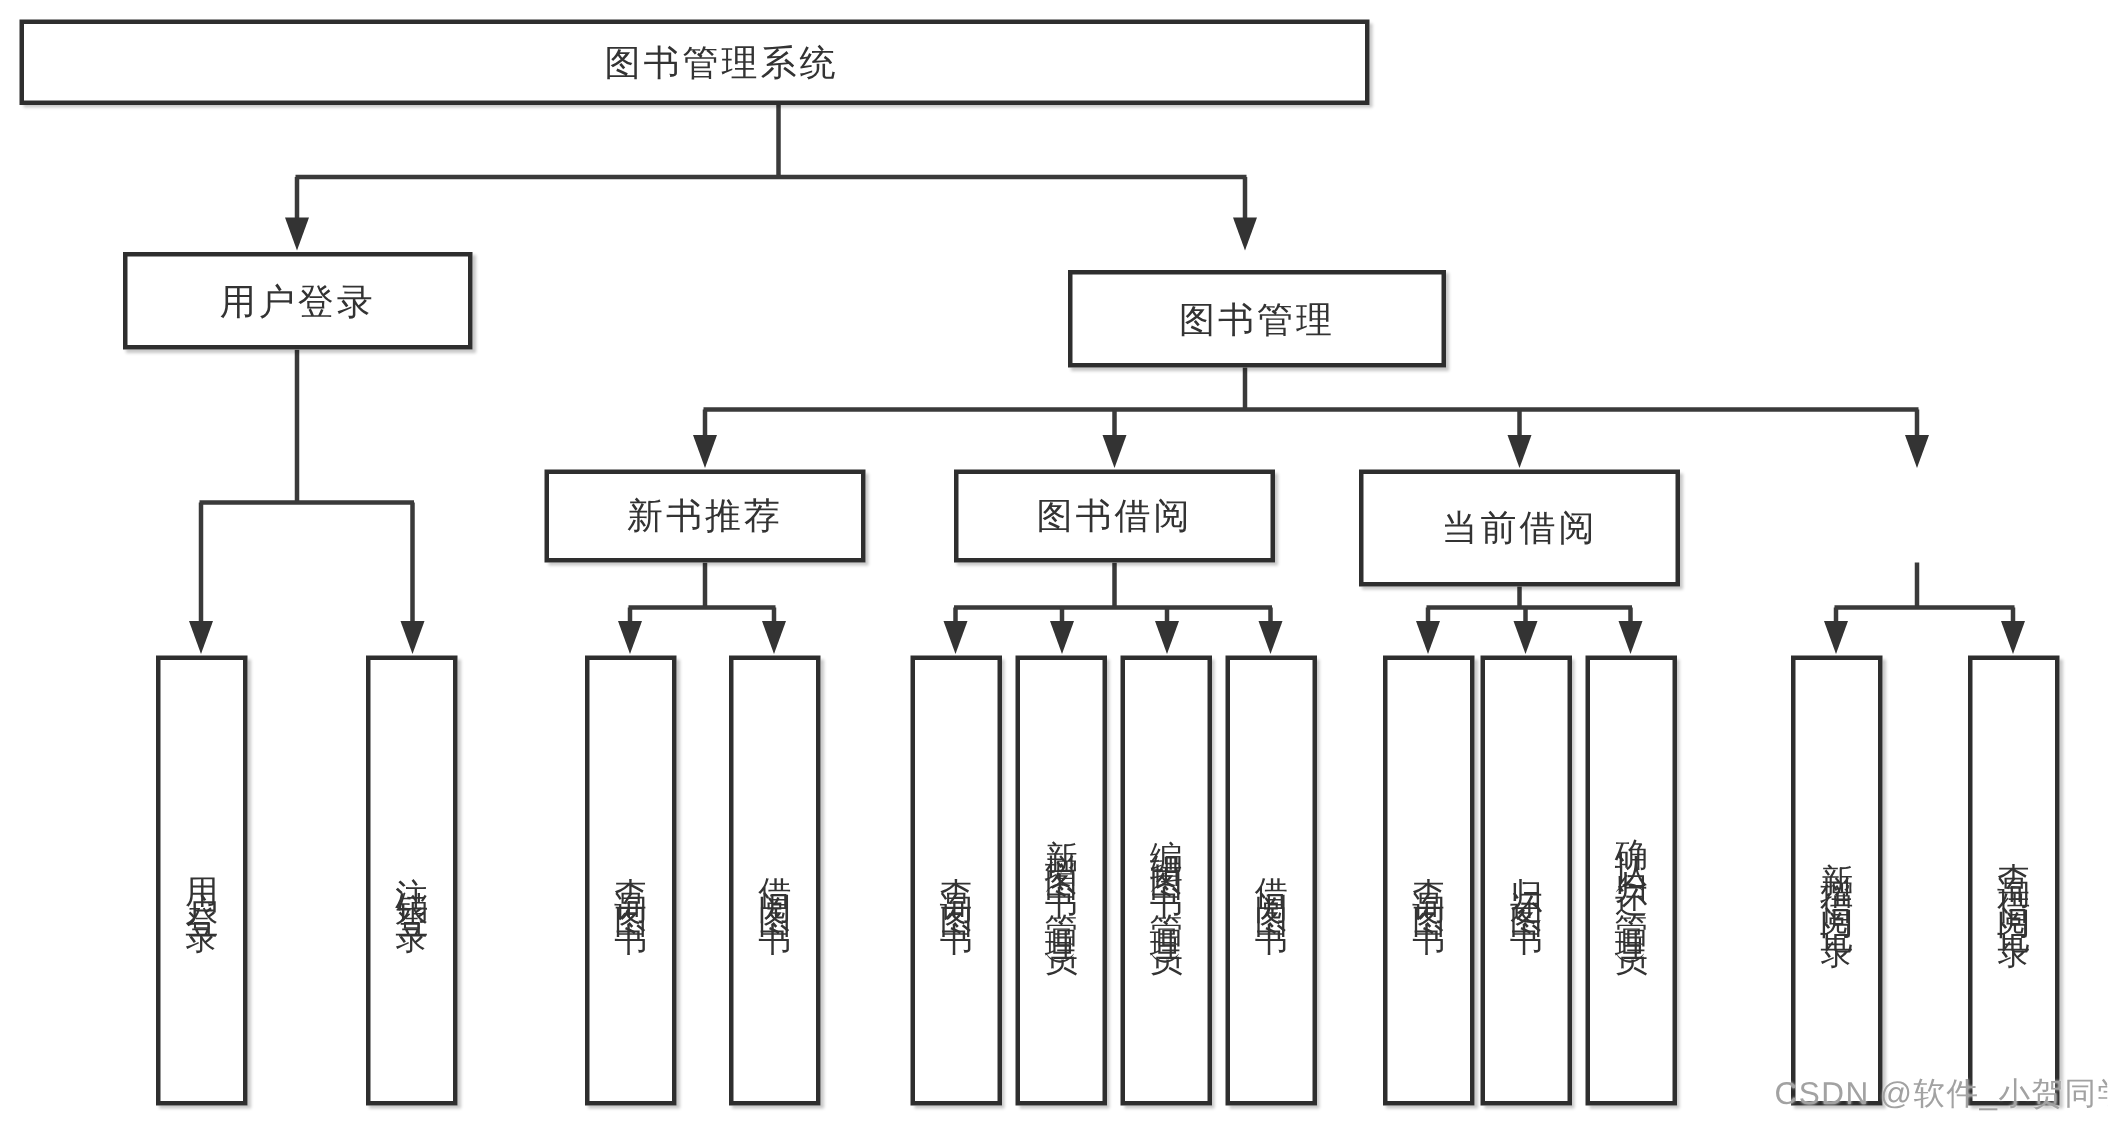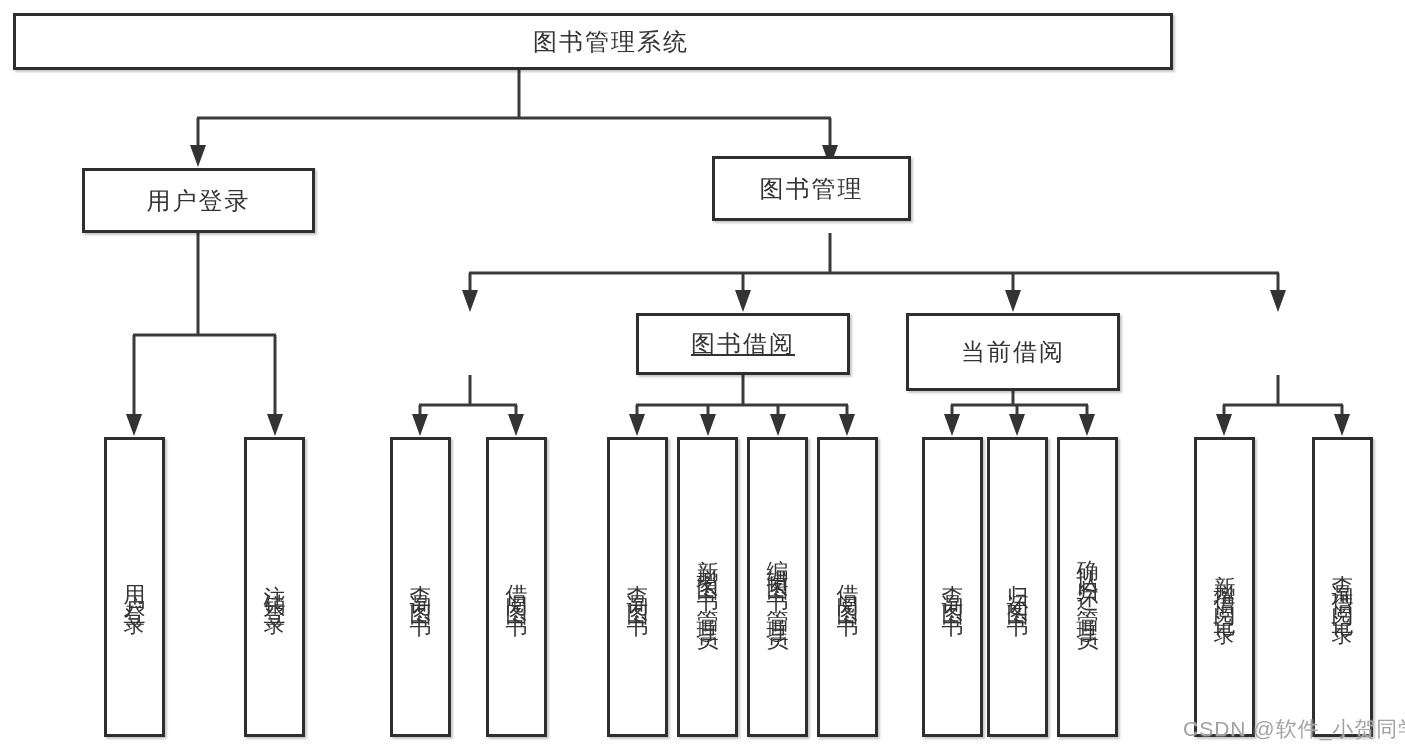--- a/index.html
+++ b/index.html
@@ -114,26 +114,27 @@
       <use href="#arrow" x="778" y="436"></use>
       <use href="#arrow" x="847" y="436"></use>
       <use href="#arrow" x="952" y="436"></use>
       <use href="#arrow" x="1017" y="436"></use>
       <use href="#arrow" x="1087" y="436"></use>
       <use href="#arrow" x="1224" y="436"></use>
       <use href="#arrow" x="1342" y="436"></use>
     </g>
   </svg>
 
-  <div class="box hbox" style="left:13px; top:13px; width:1160px; height:57px;padding-left:36px;">图书管理系统</div>
+  <div class="box hbox" style="left:13px; top:13px; width:900px; height:57px;padding-left:36px;">图书管理系统</div>
 
   <div class="box hbox" style="left:82px; top:168px; width:233px; height:65px;">用户登录</div>
-  <div class="box hbox" style="left:712px; top:156px; width:199px; height:65px;font-family:Liberation Serif, serif;">图书管理</div>
+  <div class="box hbox" style="left:712px; top:180px; width:252px; height:65px;font-family:Liberation Serif, serif;">图书管理</div>
 
-  <div class="box hbox" style="left:636px; top:313px; width:214px; height:62px;text-decoration:underline;">图书借阅</div>
+  <div class="box hbox" style="left:363px; top:313px; width:214px; height:62px;">新书推荐</div>
+  <div class="box hbox" style="left:636px; top:313px; width:214px; height:62px;">图书借阅</div>
   <div class="box hbox" style="left:906px; top:313px; width:214px; height:78px;">当前借阅</div>
 
   <div class="box vbox" style="left:104px; top:437px; width:61px; height:300px;">用户登录</div>
   <div class="box vbox" style="left:244px; top:437px; width:61px; height:300px;">注销登录</div>
 
   <div class="box vbox" style="left:390px; top:437px; width:61px; height:300px;">查询图书</div>
   <div class="box vbox" style="left:486px; top:437px; width:61px; height:300px;">借阅图书</div>
 
   <div class="box vbox" style="left:607px; top:437px; width:61px; height:300px;">查询图书</div>
   <div class="box vbox" style="left:677px; top:437px; width:61px; height:300px;">新增图书（管理员）</div>

